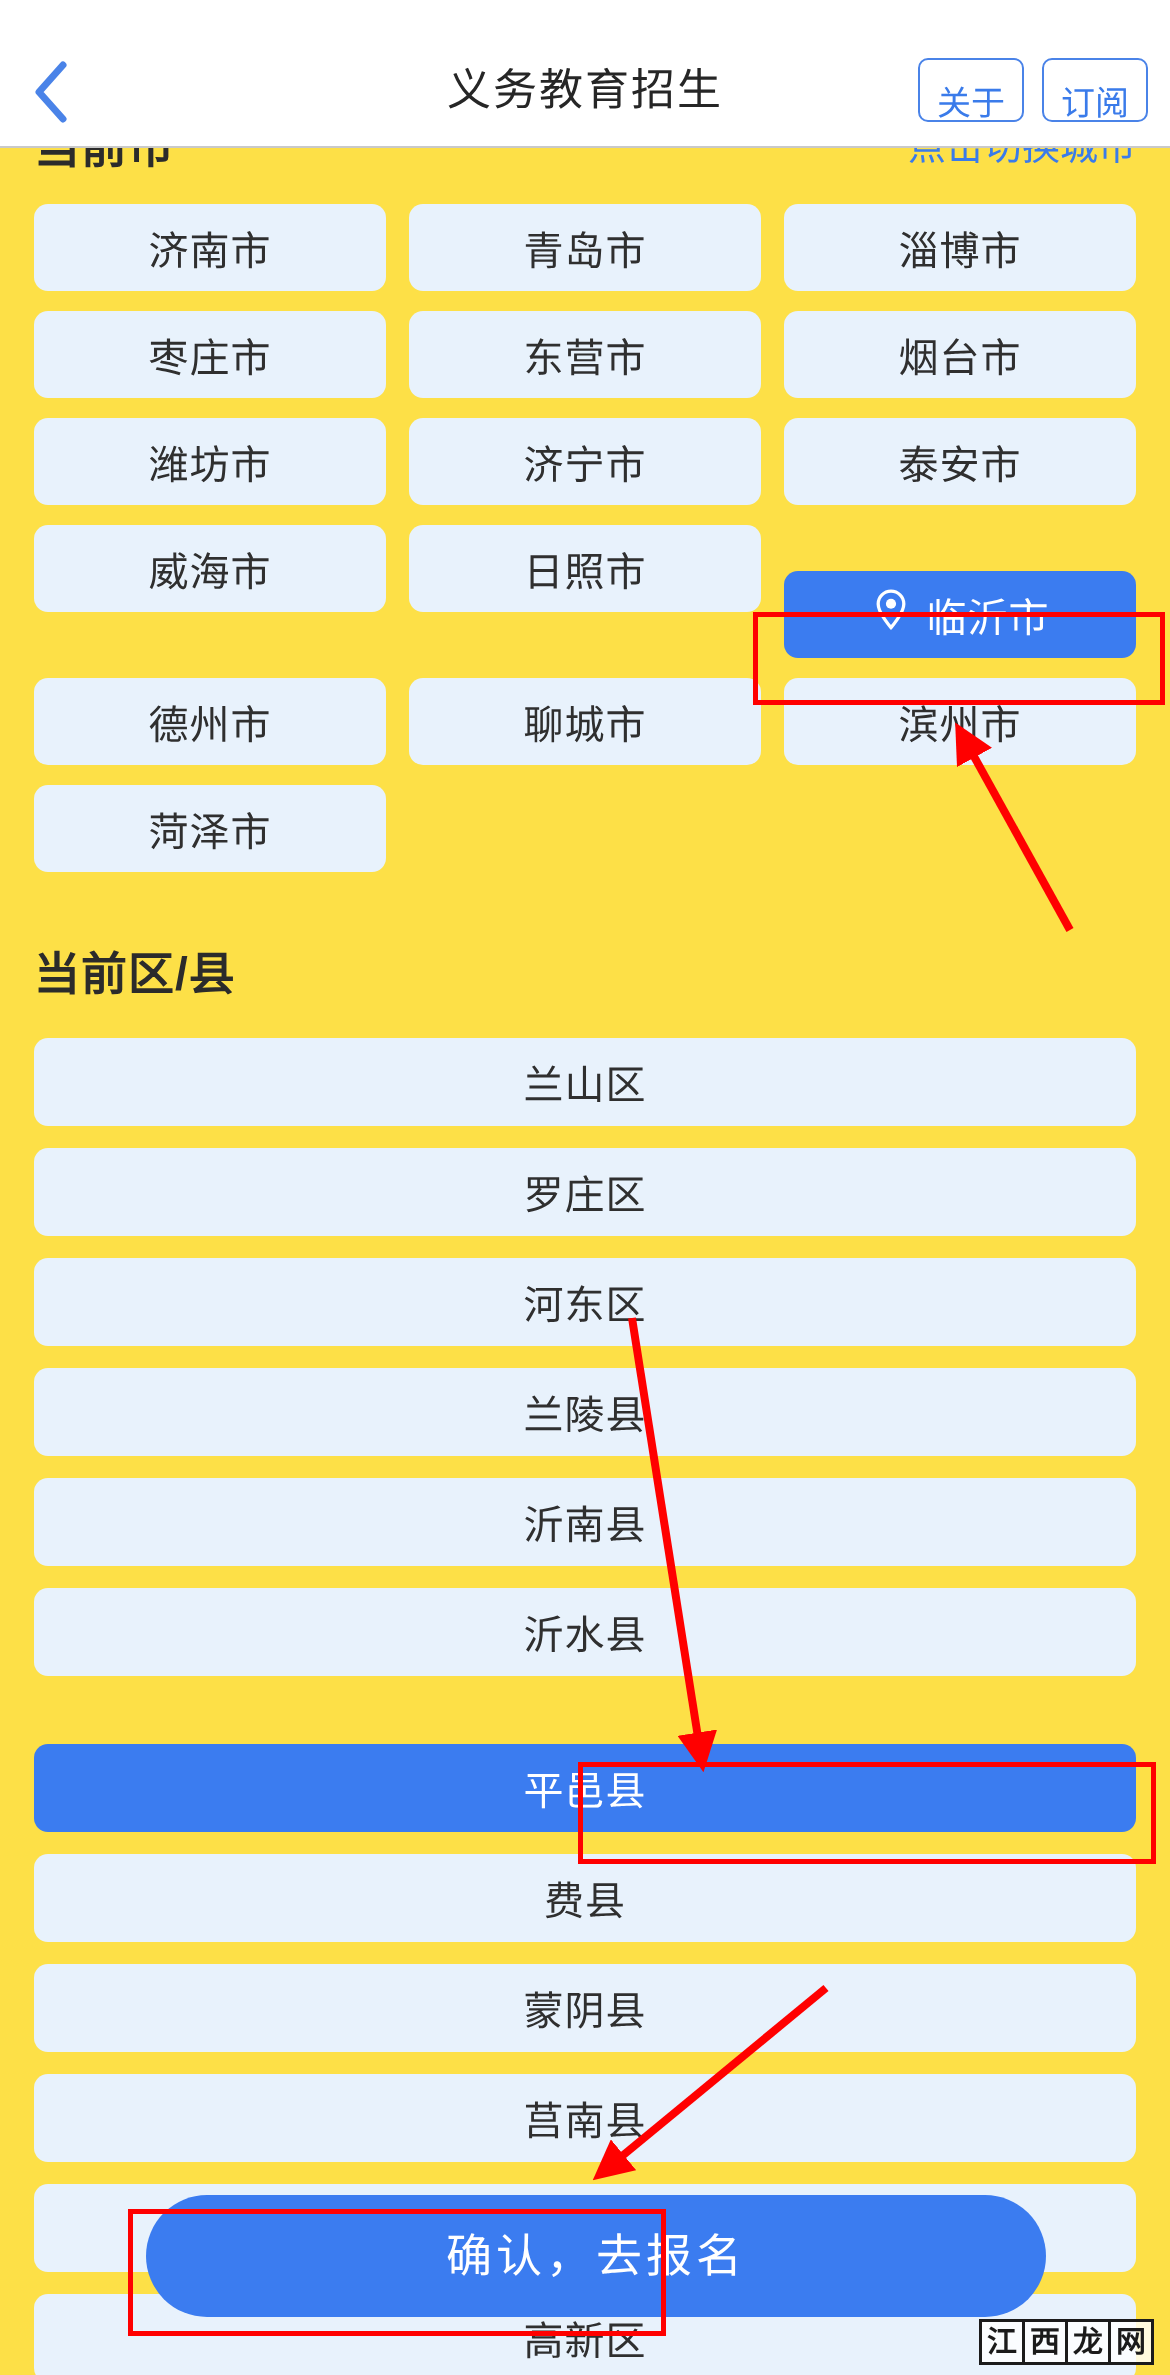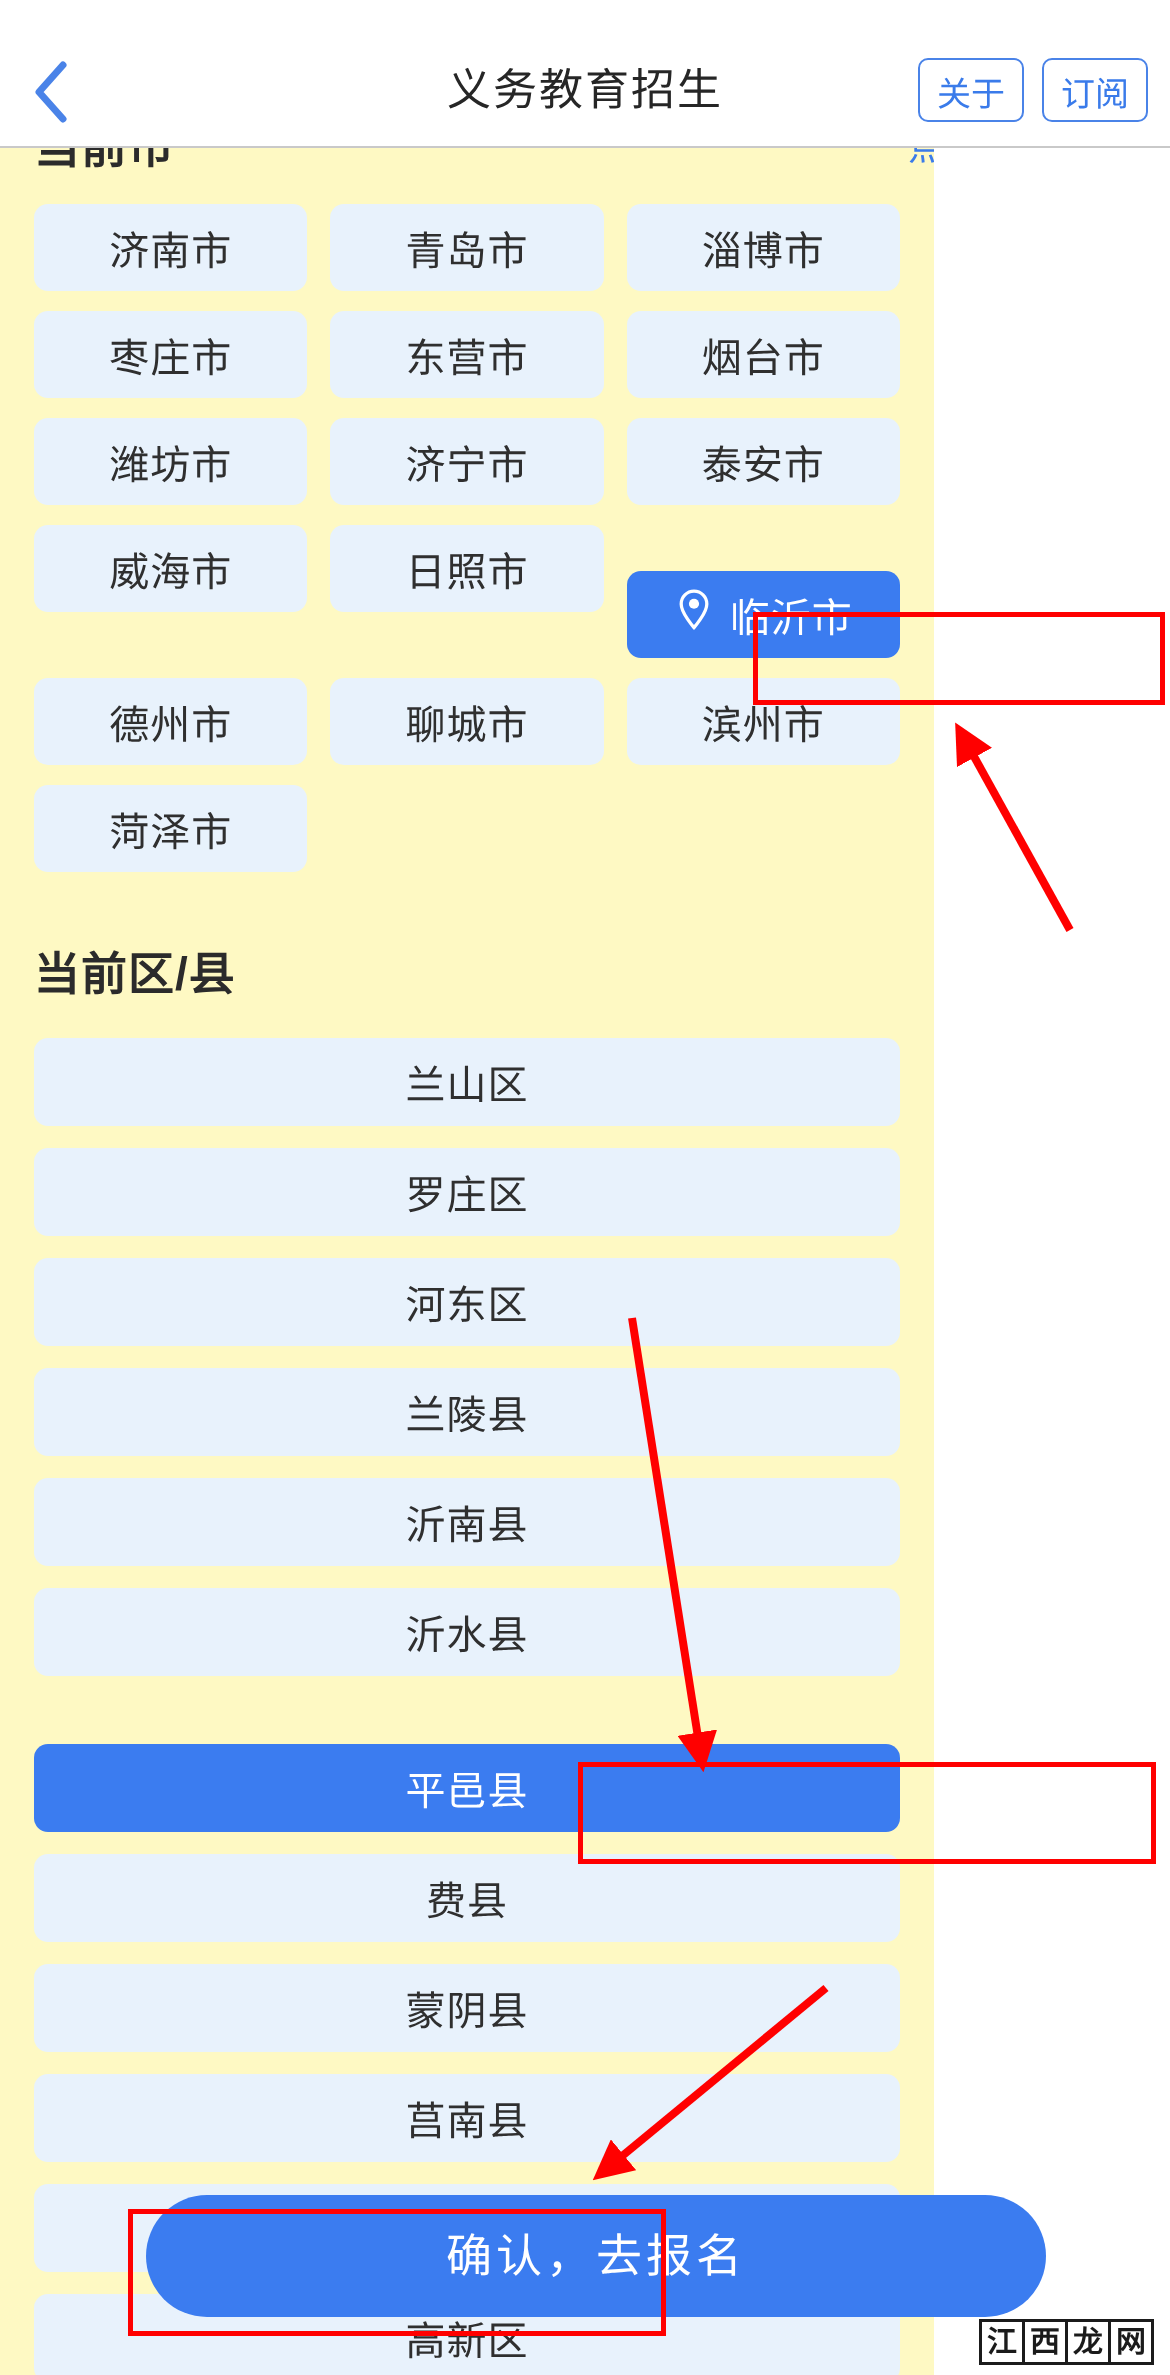--- a/index.html
+++ b/index.html
@@ -67,33 +67,33 @@
   .nav-btn {
     min-width: 106px;
     height: 64px;
     border: 2px solid #4a83e8;
     border-radius: 10px;
     background: #ffffff;
     color: #3a7bea;
     font-size: 34px;
     line-height: 60px;
     text-align: center;
-    padding: 4px 14px;
+    padding: 13px 14px;
     font-family: "Liberation Sans", "DejaVu Sans", sans-serif;
     cursor: pointer;
   }
 
   
   .content {
     position: absolute;
     top: 148px;
     left: 0;
-    width: 934px;
+    width: 1170px;
     height: 2227px;
-    background: #fef9c3;
+    background: #fde047;
     overflow: hidden;
   }
 
   
   .clipped-row {
     position: relative;
     height: 30px;
     overflow: hidden;
     margin-top: 0;
   }

